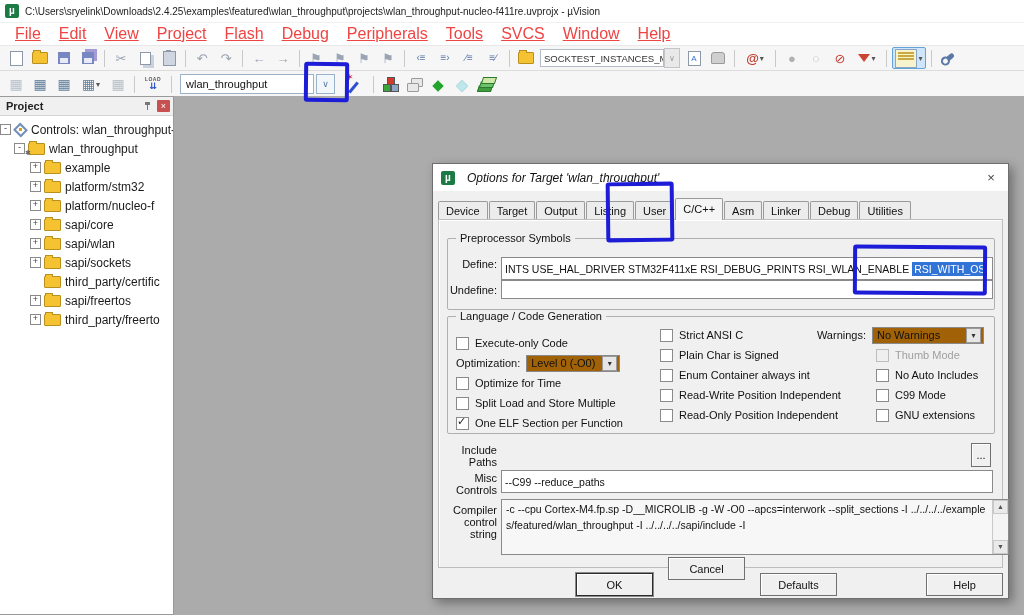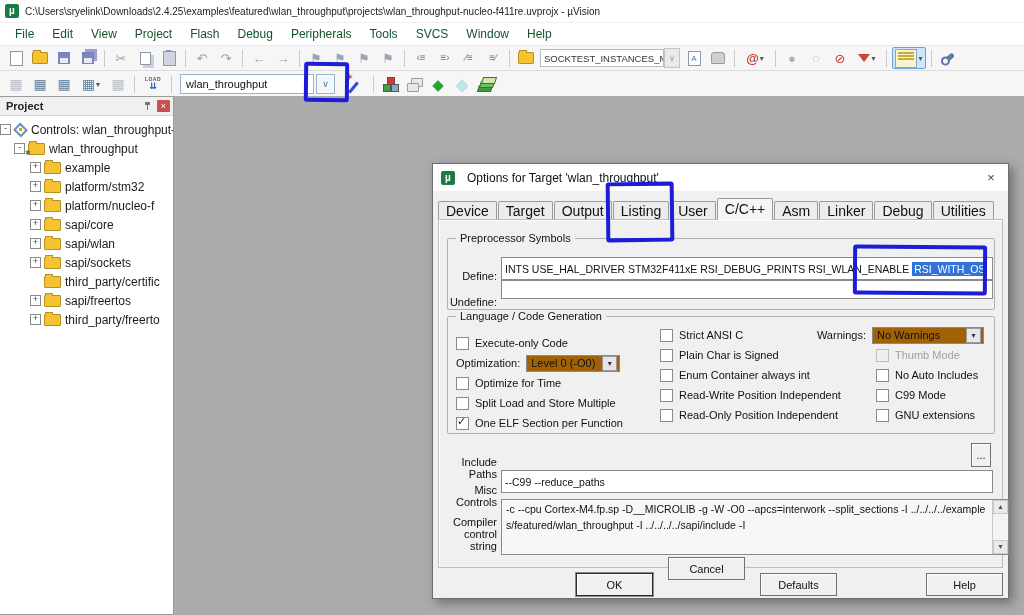--- a/index.html
+++ b/index.html
@@ -6,21 +6,21 @@
   body{width:1024px;height:615px;overflow:hidden;font-family:"Liberation Sans","DejaVu Sans",sans-serif;-webkit-font-smoothing:antialiased;}
   .screen{position:relative;width:1024px;height:615px;background:#fff;}
 
   
   .titlebar{height:22px;background:#ffffff;display:flex;align-items:center;padding-left:5px;border-bottom:1px solid #f0f0f0;}
   .appicon{width:14px;height:14px;background:var(--uvgreen);color:#fff;font-size:10px;line-height:14px;text-align:center;border-radius:2px;margin-right:6px;font-weight:bold;}
   .titlebar .title{font-size:10px;color:#222;white-space:nowrap;}
 
   
   .menubar{height:22px;display:flex;align-items:center;background:#fff;padding-left:6px;border-bottom:1px solid #e8e8e8;}
-  .menu-item{font-size:12px;color:#14532d;padding:2px 9px;cursor:default;}
+  .menu-item{font-size:16px;color:#ef4444;padding:2px 9px;cursor:default;text-decoration:underline;}
 
   
   .toolbar{display:flex;align-items:center;background:#f6f6f6;border-bottom:1px solid #dcdcdc;padding:0 4px;}
   .tb1{height:24px;}
   .tb2{height:26px;}
   .tbtn{width:22px;height:20px;display:flex;align-items:center;justify-content:center;margin:0 1px;position:relative;}
   .tbtn .g{font-size:13px;line-height:1;}
   .sep{width:1px;height:17px;background:#c9c9c9;margin:0 4px;}
   .gray{color:#9aa4b2;} .blue{color:#5b79a8;} .red{color:#c43a2e;}
 
@@ -88,31 +88,31 @@
   .tfolder{width:15px;height:10px;background:#f5c332;border:1px solid #b98f1d;border-radius:1px;position:relative;}
   .tfolder::before{content:"";position:absolute;left:0;top:-3px;width:6px;height:2px;background:#f5c332;border:1px solid #b98f1d;border-bottom:none;}
   .tfolder.gear::after{content:"✱";position:absolute;left:-4px;bottom:-3px;font-size:7px;color:#666;}
   .ind1{padding-left:14px;} .ind2{padding-left:30px;}
 
   .mdi{flex:1;background:var(--mdi);position:relative;}
 
   
   .dialog{position:absolute;left:432px;top:163px;width:575px;height:434px;background:#f0f0f0;border:1px solid #6e6e6e;box-shadow:4px 4px 10px rgba(0,0,0,.35);z-index:10;}
   .dlg-titlebar{position:absolute;left:0;top:0;right:0;height:27px;background:#fff;display:flex;align-items:center;padding:0 8px;}
-  .dlg-title{font-size:12px;color:#111;flex:1;margin-left:6px;}
+  .dlg-title{font-size:12px;color:#111;flex:1;margin-left:6px;font-style:italic;}
   .dlg-close{font-size:13px;color:#444;width:18px;text-align:center;}
   .dlg-tabs{position:absolute;left:5px;top:37px;height:19px;display:flex;align-items:flex-end;}
-  .tab{font-size:14px;color:#111;padding:2px 7px 2px;border:1px solid #9a9a9a;border-bottom:none;background:#ececec;border-radius:2px 2px 0 0;margin-right:1px;height:14px;line-height:14px;}
+  .tab{font-size:11px;color:#111;padding:2px 7px 2px;border:1px solid #9a9a9a;border-bottom:none;background:#ececec;border-radius:2px 2px 0 0;margin-right:1px;height:14px;line-height:14px;}
   .tab.active{background:#f5f5f5;height:17px;line-height:17px;position:relative;z-index:2;}
   .dlg-content{position:absolute;left:5px;top:55px;width:563px;height:347px;background:#f0f0f0;border:1px solid #bdbdbd;box-shadow:inset 1px 1px 0 #ffffff;}
   .groupbox{position:absolute;border:1px solid #b0b0b0;border-radius:2px;}
   .legend{position:absolute;top:-7px;left:8px;background:#f0f0f0;padding:0 4px;font-size:11px;color:#111;}
   .gb1{left:14px;top:74px;width:546px;height:70px;}
   .gb2{left:14px;top:152px;width:546px;height:116px;}
-  .flabel{position:absolute;font-size:11px;color:#111;text-align:right;margin-top:12px;}
+  .flabel{position:absolute;font-size:11px;color:#111;text-align:right;}
   .field{position:absolute;background:#fff;border:1px solid #8a8a8a;font-size:10.5px;color:#111;display:flex;align-items:center;padding:0 3px;white-space:nowrap;overflow:hidden;}
   .sel{background:var(--selection);color:#fff;padding:1px 2px;margin-left:3px;}
   .cbrow{height:20px;display:flex;align-items:center;gap:6px;font-size:11px;color:#111;}
   .cb{width:11px;height:11px;border:1px solid #8a8a8a;background:#fff;position:relative;flex:none;}
   .cb.checked::after{content:"✓";position:absolute;left:0px;top:-3px;font-size:11px;color:#222;}
   .cb.disabled{border-color:#bdbdbd;background:#efefef;}
   .dis-label{color:#9f9f9f;}
   .combo{background:#a16207;border:1px solid #8a8a8a;font-size:11px;display:flex;align-items:center;justify-content:space-between;padding:0 2px 0 4px;}
   .combo .dd{width:13px;height:13px;background:#e6e6e6;border:1px solid #9a9a9a;font-size:8px;display:flex;align-items:center;justify-content:center;color:#333;}
   .btn{position:absolute;height:21px;background:#f0f0f0;border:1px solid #707070;box-shadow:inset 1px 1px 0 #ffffff;font-size:11px;color:#111;display:flex;align-items:center;justify-content:center;}

